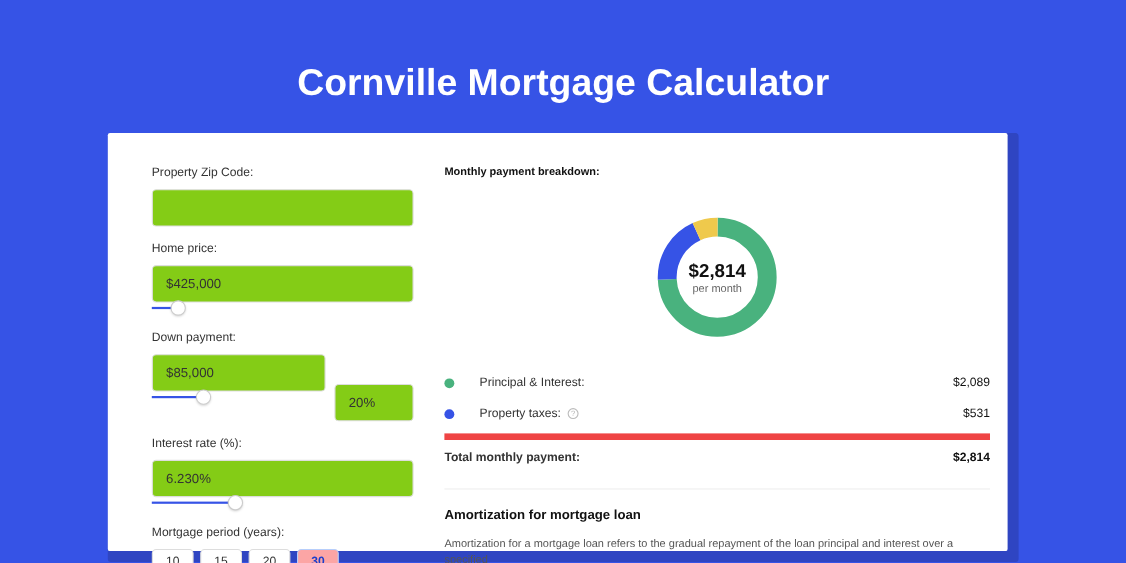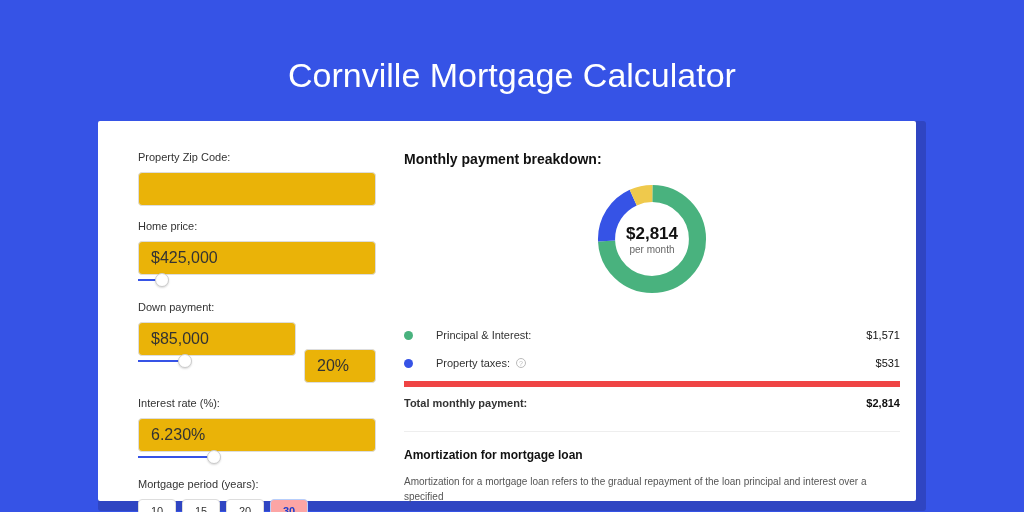--- a/index.html
+++ b/index.html
@@ -7,21 +7,21 @@
     font-family: -apple-system, BlinkMacSystemFont, "Segoe UI", Arial, sans-serif;
     background: #3653e6;
     width: 1024px;
     height: 512px;
     overflow: hidden;
   }
   .page-title {
     color: #fff;
     text-align: center;
     font-size: 34px;
-    font-weight: 400;
+    font-weight: 700;
     padding: 56px 0 26px;
   }
   .card-shadow {
     background: #2f45c2;
     margin: 0 98px;
     padding: 0 10px 10px 0;
     border-radius: 3px;
   }
   .card {
     background: #fff;
@@ -39,23 +39,23 @@
     color: #333;
     margin-bottom: 9px;
     display: block;
   }
   .text-input {
     width: 100%;
     height: 34px;
     border: 1px solid #ddd;
     border-radius: 4px;
     padding: 0 12px;
-    font-size: 16px;
+    font-size: 12px;
     color: #333;
-    background: #eab308;
+    background: #84cc16;
   }
   .field-group { margin-bottom: 14px; position: relative; }
   .slider-rail {
     position: relative;
     height: 14px;
     margin-top: -2px;
   }
   .slider-track-active {
     position: absolute;
     left: 0;
@@ -90,22 +90,22 @@
     cursor: pointer;
   }
   .period-btn.selected {
     background: #fca5a5;
     border-color: #b7cefb;
     color: #1a3dcc;
     font-weight: 600;
   }
 
   .section-title {
-    font-size: 14px; font-weight: 700; color: #111;
-    margin-bottom: 12px;
+    font-size: 10px; font-weight: 700; color: #111;
+    margin-bottom: 30px;
   }
   .donut-wrap {
     display: flex; justify-content: center; margin-bottom: 22px;
   }
   .donut { position: relative; width: 120px; height: 120px; }
   .donut svg { width: 120px; height: 120px; }
   .donut-center {
     position: absolute; inset: 0; display: flex; flex-direction: column;
     align-items: center; justify-content: center;
   }
@@ -213,21 +213,21 @@
           <div class="donut-center">
             <div class="donut-amount">$2,814</div>
             <div class="donut-sub">per month</div>
           </div>
         </div>
       </div>
 
       <div class="legend-row">
         <span class="legend-dot dot-green"></span>
         <span class="legend-label">Principal &amp; Interest:</span>
-        <span class="legend-val">$1,571</span>
+        <span class="legend-val">$2,089</span>
       </div>
       <div class="legend-row">
         <span class="legend-dot dot-blue"></span>
         <span class="legend-label">
           <span>Property taxes:</span>
           <span class="info-icon">?</span>
         </span>
         <span class="legend-val">$531</span>
       </div>
       <div class="legend-row total">

